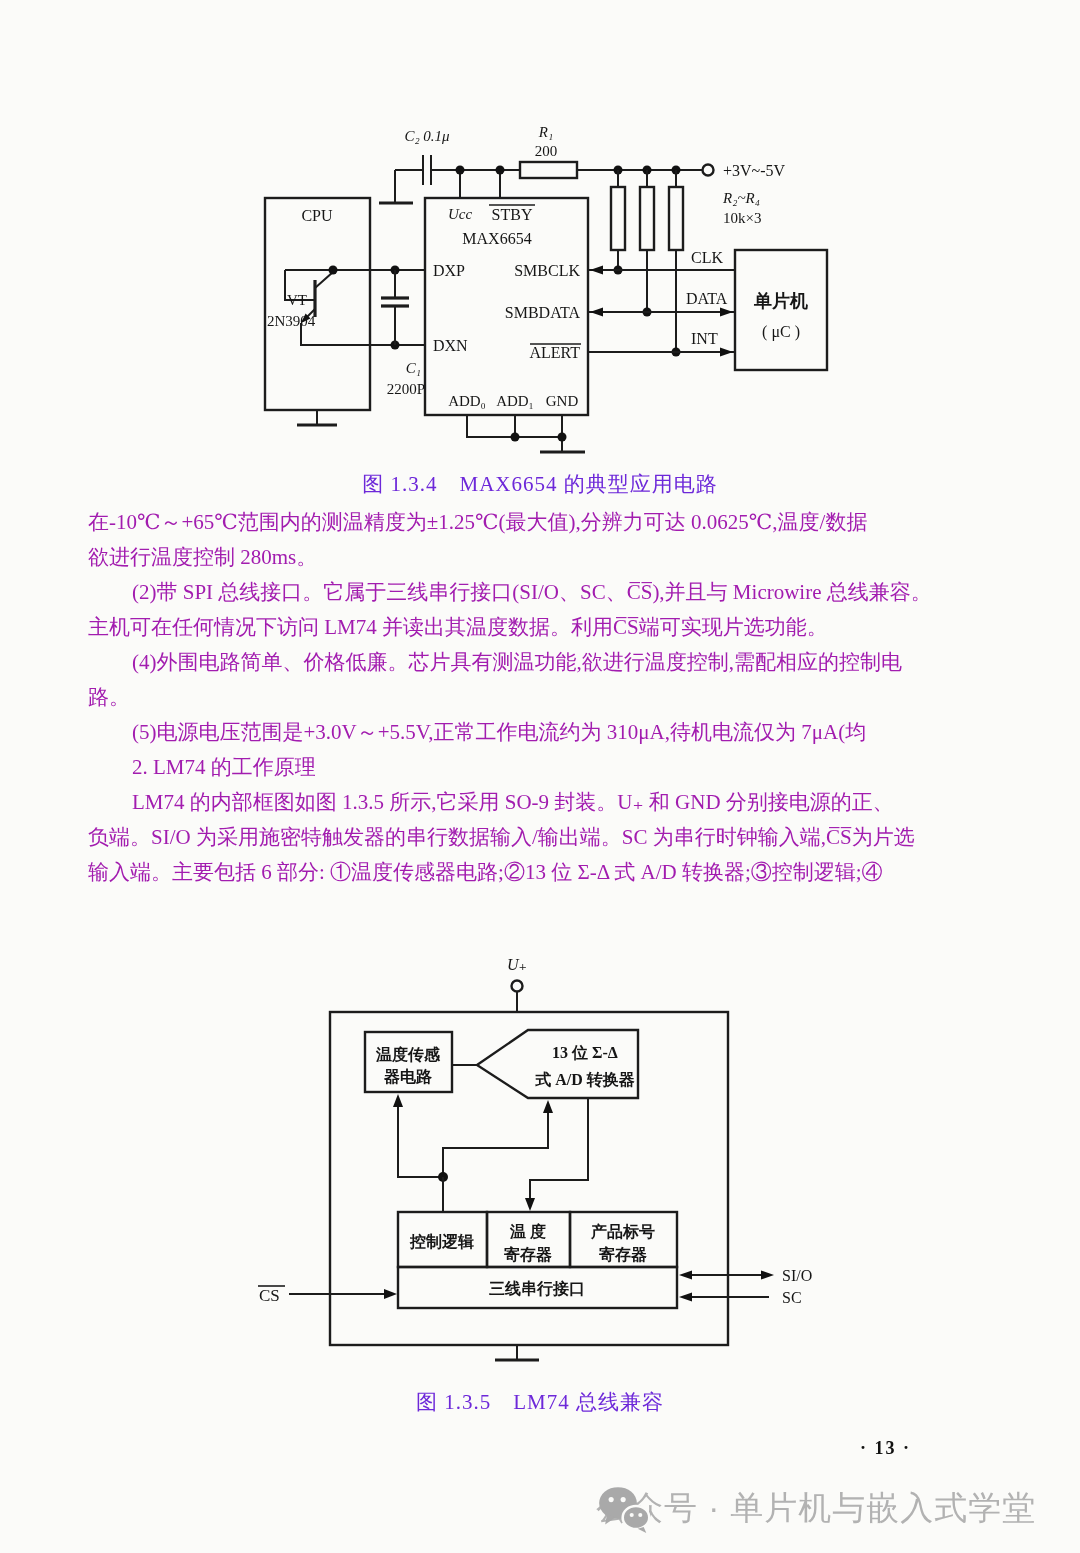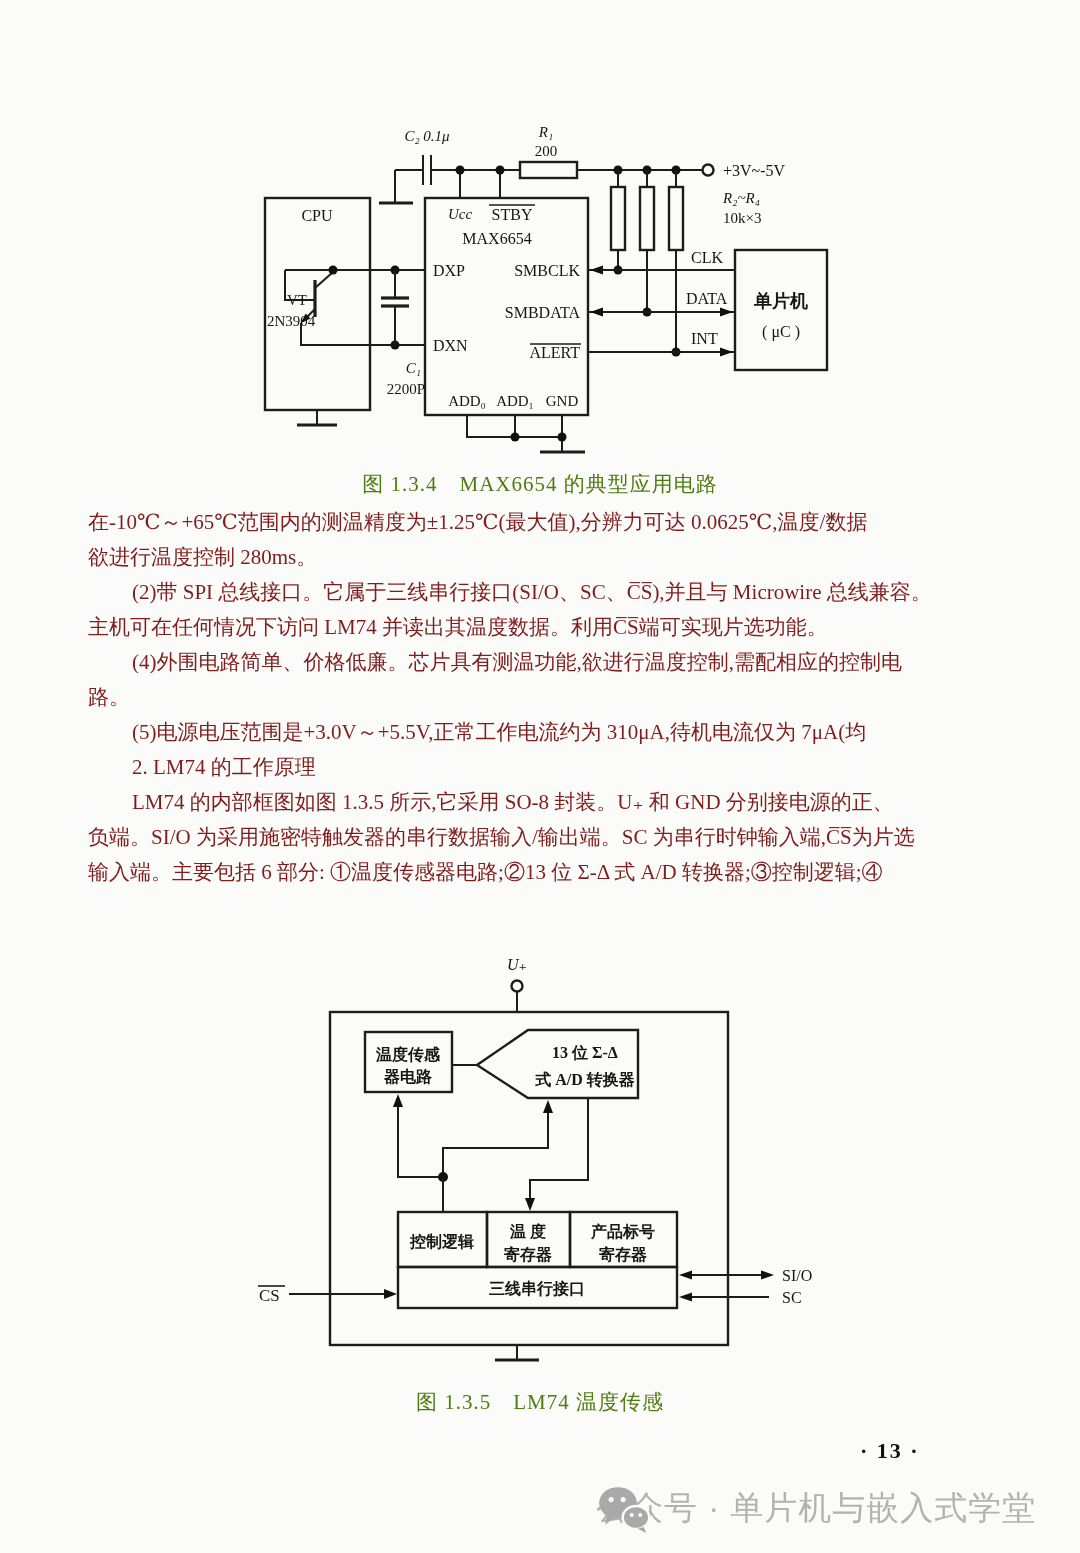--- a/index.html
+++ b/index.html
@@ -10,27 +10,27 @@
   .it{font-style:italic;}
   .zh{font-weight:bold;font-size:16px;}
   .zhb{font-weight:bold;font-size:18px;}
   .mid{text-anchor:middle;} .end{text-anchor:end;}
   .wire{stroke:#1c1c1c;stroke-width:2;fill:none;}
   .wire3{stroke:#1c1c1c;stroke-width:3.2;fill:none;}
   .box{stroke:#1c1c1c;stroke-width:2.4;fill:none;}
   .dot{fill:#111;}
   .arr{fill:#111;stroke:none;}
   .caption{position:absolute;left:0;width:1080px;text-align:center;font-size:21px;
-           letter-spacing:1px;color:#4d7c0f;}
+           letter-spacing:1px;color:#6d28d9;}
   .bodytext{position:absolute;left:88px;top:505px;width:906px;font-size:21px;
-            line-height:35px;color:#7f1d1d;}
+            line-height:35px;color:#a21caf;}
   .bodytext .ln{white-space:nowrap;}
   .ind{padding-left:44px;}
   .b{font-weight:normal;}
-  .pagenum{position:absolute;left:860px;top:1438px;font-size:22px;font-weight:bold;color:#111;
+  .pagenum{position:absolute;left:860px;top:1438px;font-size:18px;font-weight:bold;color:#111;
            letter-spacing:2px;}
   .watermark{position:absolute;left:596px;top:1486px;display:flex;align-items:center;gap:14px;}
   .watermark .wm-text{font-family:"Liberation Sans","DejaVu Sans",sans-serif;font-size:33px;
            color:#b2b2b2;letter-spacing:1px;white-space:nowrap;}
 </style>
 </head>
 <body>
 
 <div class="page">
 
@@ -151,21 +151,21 @@
 
   <div class="bodytext">
     <div class="ln">在-10℃～+65℃范围内的测温精度为±1.25℃(最大值),分辨力可达 0.0625℃,温度/数据</div>
     <div class="ln">欲进行温度控制 280ms。</div>
     <div class="ln ind">(2)带 SPI 总线接口。它属于三线串行接口(SI/O、SC、C̅S̅),并且与 Microwire 总线兼容。</div>
     <div class="ln">主机可在任何情况下访问 LM74 并读出其温度数据。利用C̅S̅端可实现片选功能。</div>
     <div class="ln ind">(4)外围电路简单、价格低廉。芯片具有测温功能,欲进行温度控制,需配相应的控制电</div>
     <div class="ln">路。</div>
     <div class="ln ind">(5)电源电压范围是+3.0V～+5.5V,正常工作电流约为 310μA,待机电流仅为 7μA(均</div>
     <div class="ln ind b">2. LM74 的工作原理</div>
-    <div class="ln ind">LM74 的内部框图如图 1.3.5 所示,它采用 SO-8 封装。U₊ 和 GND 分别接电源的正、</div>
+    <div class="ln ind">LM74 的内部框图如图 1.3.5 所示,它采用 SO-9 封装。U₊ 和 GND 分别接电源的正、</div>
     <div class="ln">负端。SI/O 为采用施密特触发器的串行数据输入/输出端。SC 为串行时钟输入端,C̅S̅为片选</div>
     <div class="ln">输入端。主要包括 6 部分: ①温度传感器电路;②13 位 Σ-Δ 式 A/D 转换器;③控制逻辑;④</div>
   </div>
 
   <svg style="left:245px;top:950px;" width="580" height="420" viewBox="0 0 580 420">
 
     <text class="t16 it mid" x="272" y="20">U₊</text>
     <circle cx="272" cy="36" r="5.5" class="box"></circle>
     <path class="wire" d="M272 42 V62"></path>
 
@@ -217,21 +217,21 @@
     </g>
     <text class="t16" x="537" y="331">SI/O</text>
     <text class="t16" x="537" y="353">SC</text>
 
     <g>
       <path class="wire" d="M272 395 V410"></path>
         <path class="wire3" d="M250 410 H294"></path>
     </g>
   </svg>
 
-  <div class="caption" style="top:1388px;">图 1.3.5　LM74 温度传感</div>
+  <div class="caption" style="top:1388px;">图 1.3.5　LM74 总线兼容</div>
 
   <div class="pagenum">· 13 ·</div>
 
   <div class="watermark">
     <svg width="56" height="48" viewBox="0 0 64 56">
       <ellipse cx="25" cy="21" rx="22" ry="18.5" fill="#a9a9a9"></ellipse>
       <polygon points="12,35 10,46 22,38" fill="#a9a9a9"></polygon>
       <circle cx="17" cy="17" r="3" fill="#fbfbf9"></circle>
       <circle cx="31" cy="17" r="3" fill="#fbfbf9"></circle>
       <ellipse cx="46" cy="38" rx="15.5" ry="13.5" fill="#a9a9a9" stroke="#fbfbf9" stroke-width="3"></ellipse>

